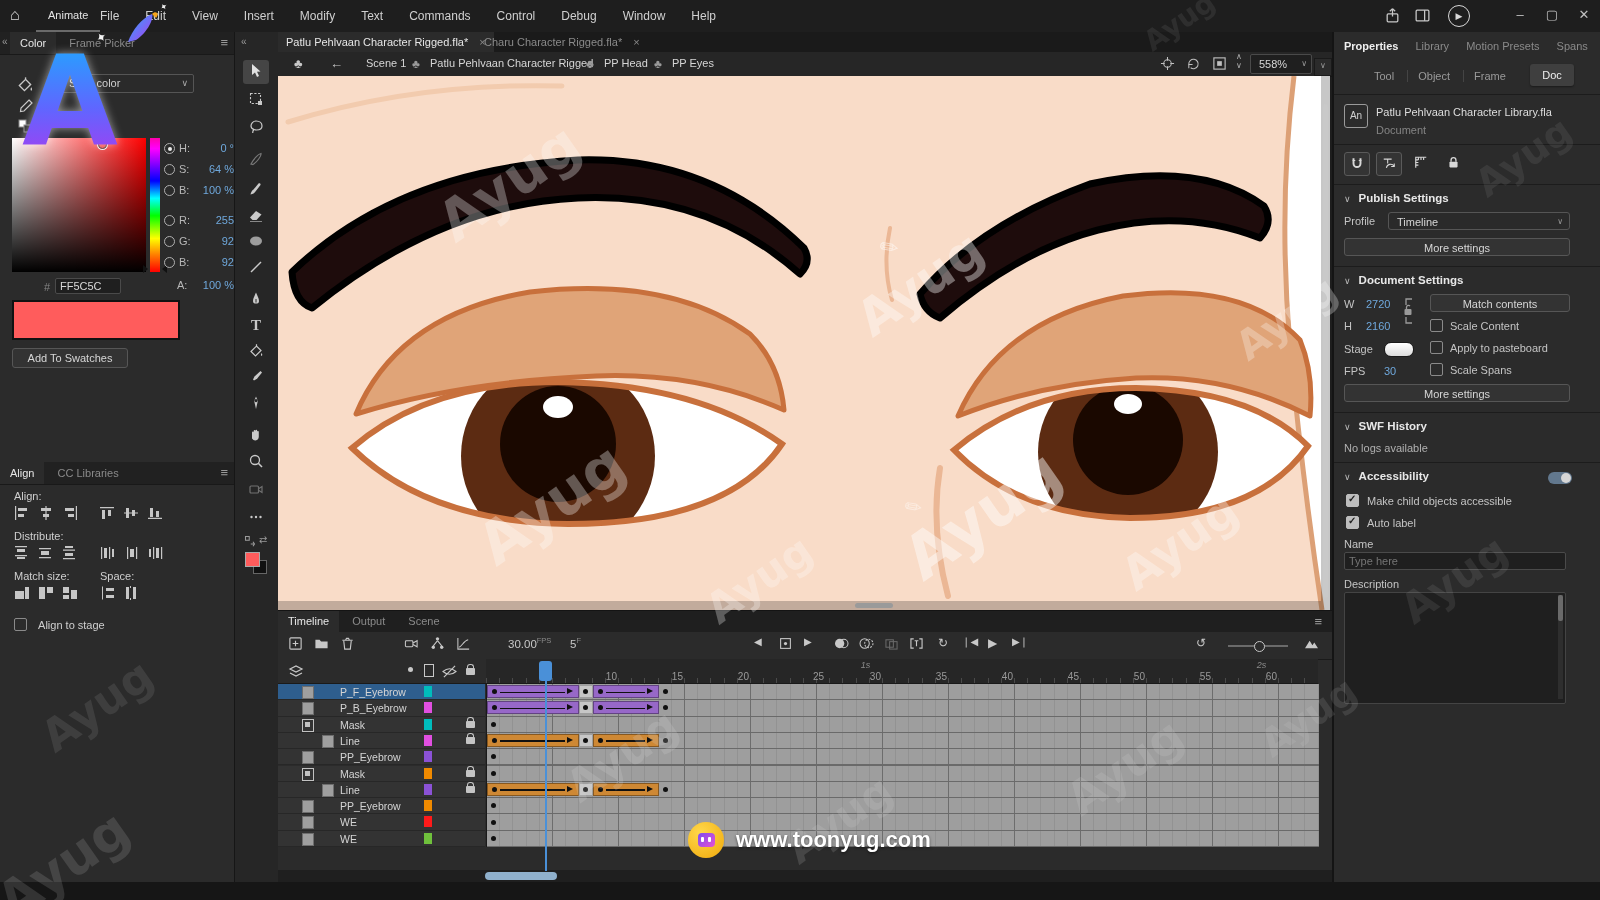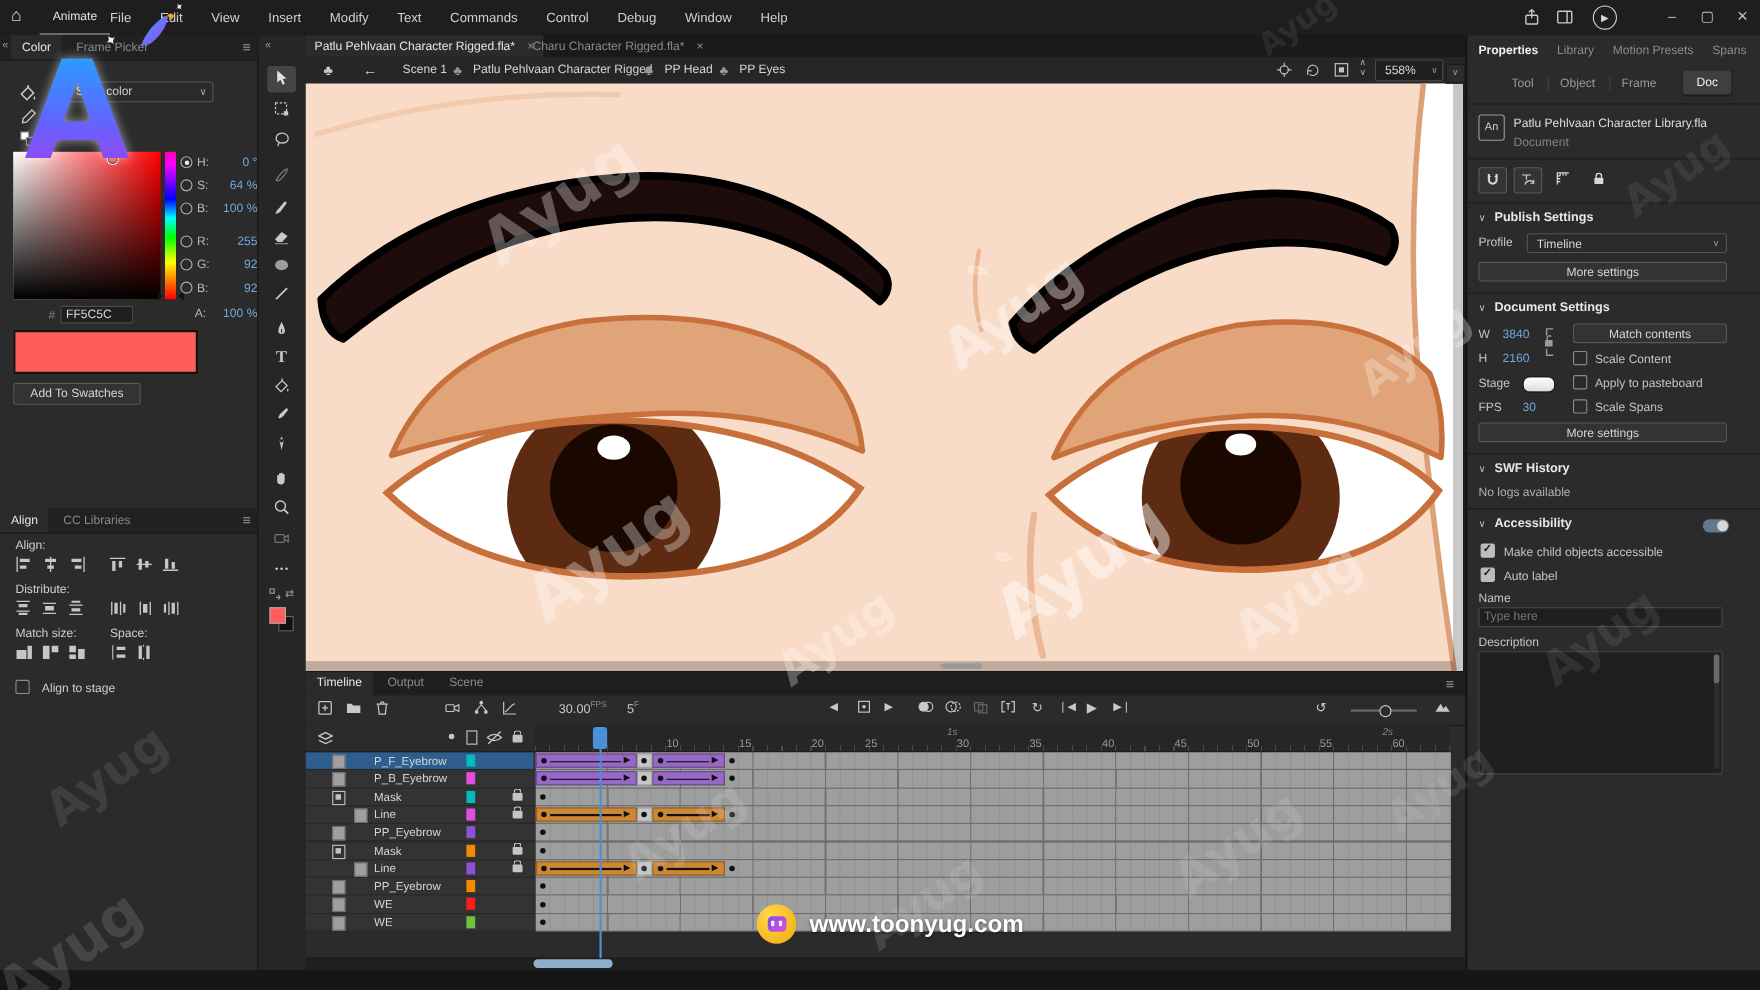--- a/index.html
+++ b/index.html
@@ -546,21 +546,21 @@
             <path d="M1,7 Q8,1 15,7 Q8,13 1,7 Z" fill="none" stroke="#c8c8c8" stroke-width="1.2"></path>
             <line x1="2" y1="13" x2="14" y2="1" stroke="#c8c8c8" stroke-width="1.3"></line>
           </svg></span>
       <span class="abs ly-lock" style="left:188px;top:9px;"></span>
     </div>
 
     <div id="ruler">
         <span class="ruler-num" style="left: 115.4px;">10</span>
         <span class="ruler-num" style="left: 181.4px;">15</span>
         <span class="ruler-num" style="left: 247.4px;">20</span>
-        <span class="ruler-num" style="left: 296px;">25</span>
+        <span class="ruler-num" style="left: 318px; text-align: right;">25</span>
         <span class="ruler-num" style="left: 379.4px;">30</span>
         <span class="ruler-num" style="left: 445.4px;">35</span>
         <span class="ruler-num" style="left: 511.4px;">40</span>
         <span class="ruler-num" style="left: 577.4px;">45</span>
         <span class="ruler-num" style="left: 643.4px;">50</span>
         <span class="ruler-num" style="left: 709.4px;">55</span>
         <span class="ruler-num" style="left: 775.4px;">60</span>
         <span class="ruler-sec" style="left: 374.8px;">1s</span>
         <span class="ruler-sec" style="left: 770.8px;">2s</span>
       </div>
@@ -765,21 +765,21 @@
     <span class="abs" style="left:10px;top:183px;color:#c4c4c4;">Profile</span>
     <div class="abs" style="left:54px;top:180px;width:182px;height:18px;background:#2a2a2a;border:1px solid #555;border-radius:3px;line-height:18px;padding-left:8px;color:#d6d6d6;box-sizing:border-box;">
       <span>Timeline</span>
       <span style="position:absolute;right:6px;font-size:8px;color:#999;">∨</span>
     </div>
     <div class="btn abs" style="left:10px;top:206px;width:226px;height:18px;line-height:18px;box-sizing:border-box;">More settings</div>
     <div class="rp-divider" style="top:234px;"></div>
 
     <div class="abs" style="left:10px;top:242px;"><span class="chev">∨</span><span class="sechdr">Document Settings</span></div>
     <span class="abs" style="left:10px;top:266px;color:#c4c4c4;">W</span>
-    <span class="abs blue" style="left:32px;top:266px;">3840</span>
+    <span class="abs blue" style="left:32px;top:266px;">2720</span>
     <span class="abs" style="left:10px;top:288px;color:#c4c4c4;">H</span>
     <span class="abs blue" style="left:32px;top:288px;">2160</span>
     <span class="abs" style="left:66px;top:264px;"><svg class="ic" width="16" height="30" viewBox="0 0 16 30">
           <g stroke="#9a9a9a" stroke-width="1.3" fill="none">
             <path d="M12,3 H6 V9 M6,21 V27 H12"></path>
           </g>
           <rect x="4.5" y="13" width="7" height="6" rx="1" fill="#9a9a9a"></rect>
           <path d="M6.5,13 v-2 a2,2 0 0 1 3.5,-1" fill="none" stroke="#9a9a9a" stroke-width="1.3"></path>
         </svg></span>
     <div class="btn abs" style="left:96px;top:262px;width:140px;height:18px;line-height:18px;box-sizing:border-box;">Match contents</div>

